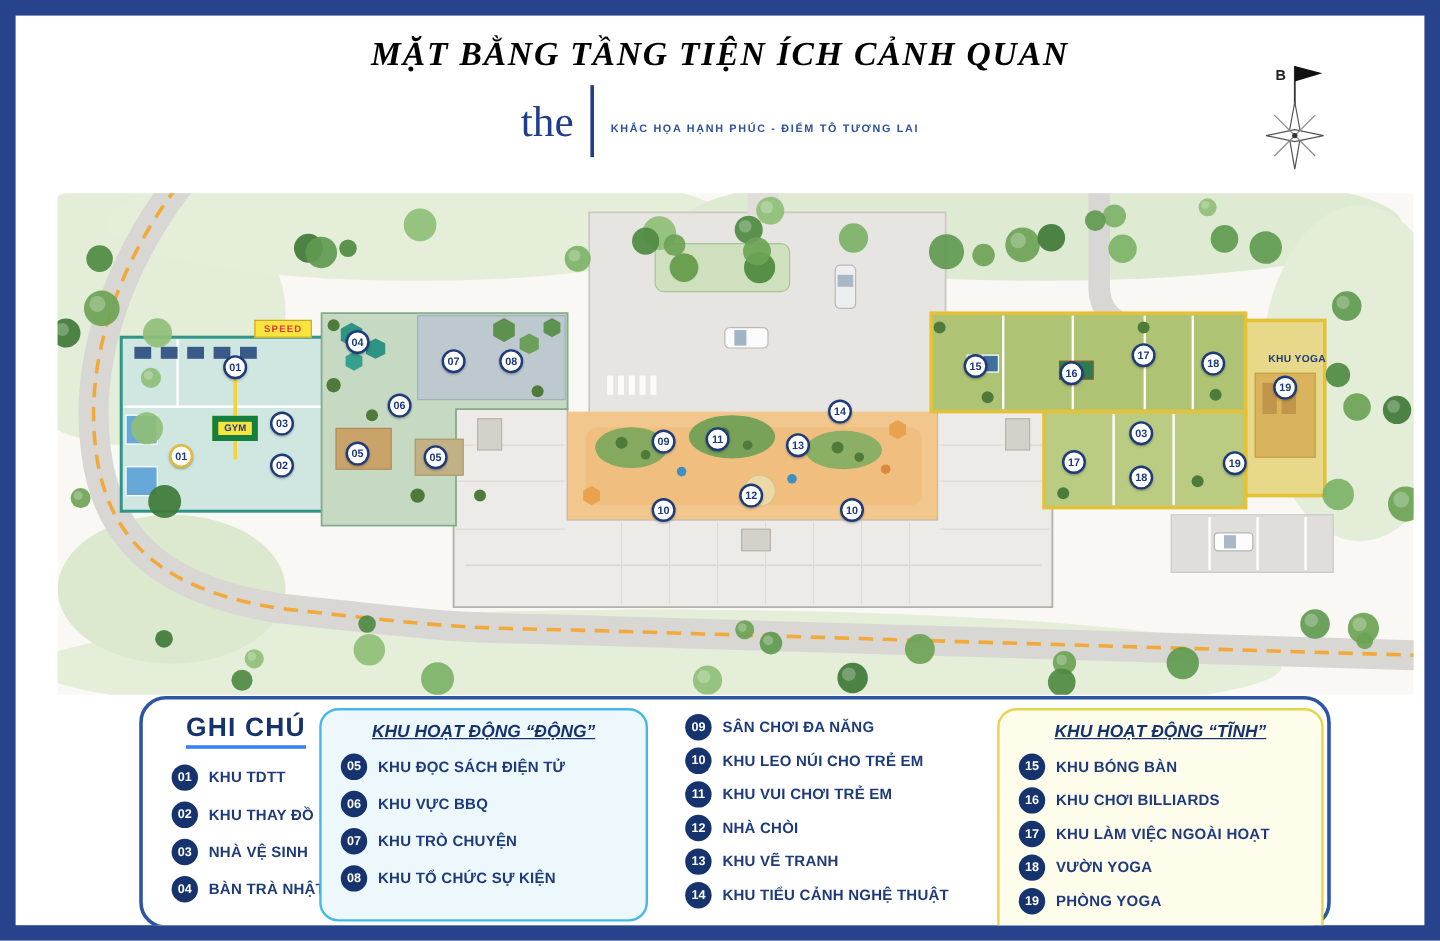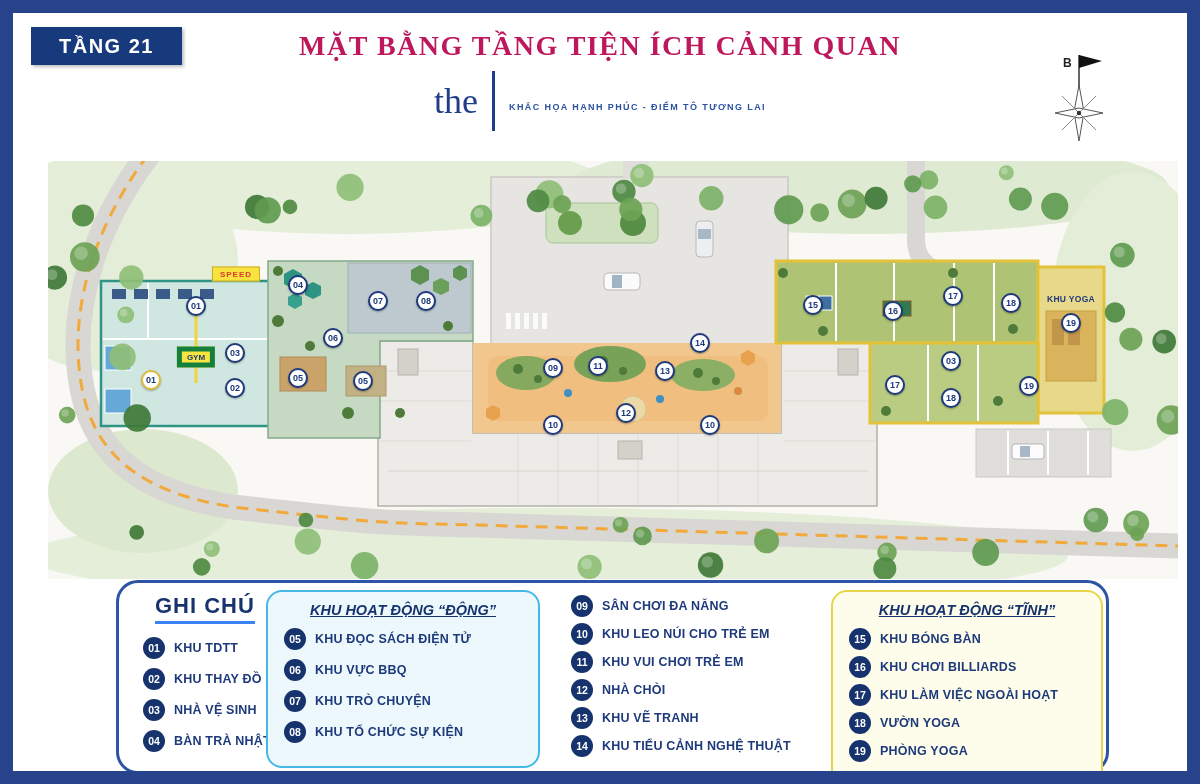--- a/index.html
+++ b/index.html
@@ -5,21 +5,21 @@
   html,body{margin:0;padding:0;background:#e9e9e9;}
   .page{position:relative;width:1200px;height:784px;background:#ffffff;
         border:13px solid #27438c;box-sizing:border-box;overflow:hidden;
         font-family:"Liberation Sans",sans-serif;}
   
   .floor-badge{position:absolute;left:18px;top:14px;background:#173a7c;color:#fff;
         font:bold 20px/1 "Liberation Sans",sans-serif;letter-spacing:1.5px;
         padding:9px 28px;box-shadow:2px 2px 3px rgba(0,0,0,.25);}
   .main-title{position:absolute;top:17px;left:0;width:100%;text-align:center;
         font-family:"Liberation Serif",serif;font-weight:bold;font-size:28px;
-        color:#be185d;letter-spacing:1.5px;margin:0;}
+        color:#000000;letter-spacing:1.5px;margin:0;font-style:italic;}
   .logo-row{position:absolute;top:58px;left:0;width:100%;display:flex;
         justify-content:center;align-items:center;gap:14px;}
   .logo-the{font-family:"Liberation Serif",serif;font-size:36px;color:#1f3d8a;}
   .logo-bar{width:3px;height:60px;background:#1f3d8a;}
   .logo-right{display:flex;flex-direction:column;align-items:center;}
   .logo-name{font-family:"Liberation Serif",serif;font-size:46px;line-height:1;
         color:#1f3d8a;letter-spacing:9px;}
   .logo-tagline{font:bold 9px "Liberation Sans",sans-serif;color:#2a52a0;
         letter-spacing:1.4px;margin-top:12px;white-space:nowrap;}
   
@@ -58,21 +58,20 @@
   .box-tinh{left:712px;top:7px;width:272px;height:218px;background:#fefdec;border:2px solid #e8d44a;}
   .box-title{text-align:center;margin:10px 0 10px 0;font:bold italic 14.5px "Liberation Sans",sans-serif;
         font-style:italic;color:#16336e;text-decoration:underline;}
   .box-items{margin-left:16px;}
 </style>
 </head>
 <body>
 
 <div class="page">
 
-  <div class="floor-badge">TẦNG 21</div>
   <h1 class="main-title">MẶT BẰNG TẦNG TIỆN ÍCH CẢNH QUAN</h1>
   <div class="logo-row">
     <span class="logo-the">the</span>
     <span class="logo-bar"></span>
     <span class="logo-right">
       <span class="logo-tagline">KHẮC HỌA HẠNH PHÚC - ĐIỂM TÔ TƯƠNG LAI</span>
     </span>
   </div>
 
   <div class="compass">
@@ -329,21 +328,21 @@
         <div class="marker" style="left: 845px; top: 150px;">16</div>
         <div class="marker" style="left: 905px; top: 135px;">17</div>
         <div class="marker" style="left: 963px; top: 142px;">18</div>
         <div class="marker" style="left: 1023px; top: 162px;">19</div>
         <div class="marker" style="left: 847px; top: 224px;">17</div>
         <div class="marker" style="left: 903px; top: 200px;">03</div>
         <div class="marker" style="left: 903px; top: 237px;">18</div>
         <div class="marker" style="left: 981px; top: 225px;">19</div>
         <div class="plan-label speed-badge" style="left: 188px; top: 113px;">SPEED</div>
         <div class="plan-label gym-badge" style="left: 148px; top: 196px;">GYM</div>
-        <div class="plan-label yoga-label" style="left: 1023px; top: 138px;">KHU YOGA</div>
+        <div class="plan-label yoga-label" style="left: 1023px; top: 138px; padding-left: 20px;">KHU YOGA</div>
       </div>
   </div>
 
   <div class="legend">
     <div class="ghi-chu">GHI CHÚ</div>
     <div class="col col-a" id="col-a">
         <div class="lg-item">
           <span class="lg-num">01</span>
           <span class="lg-label">KHU TDTT</span>
         </div>

